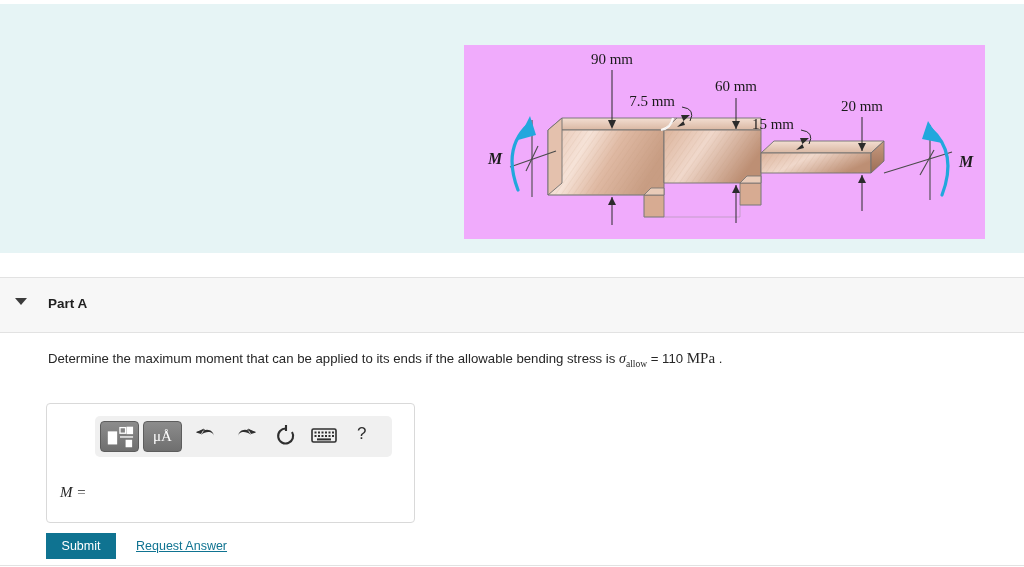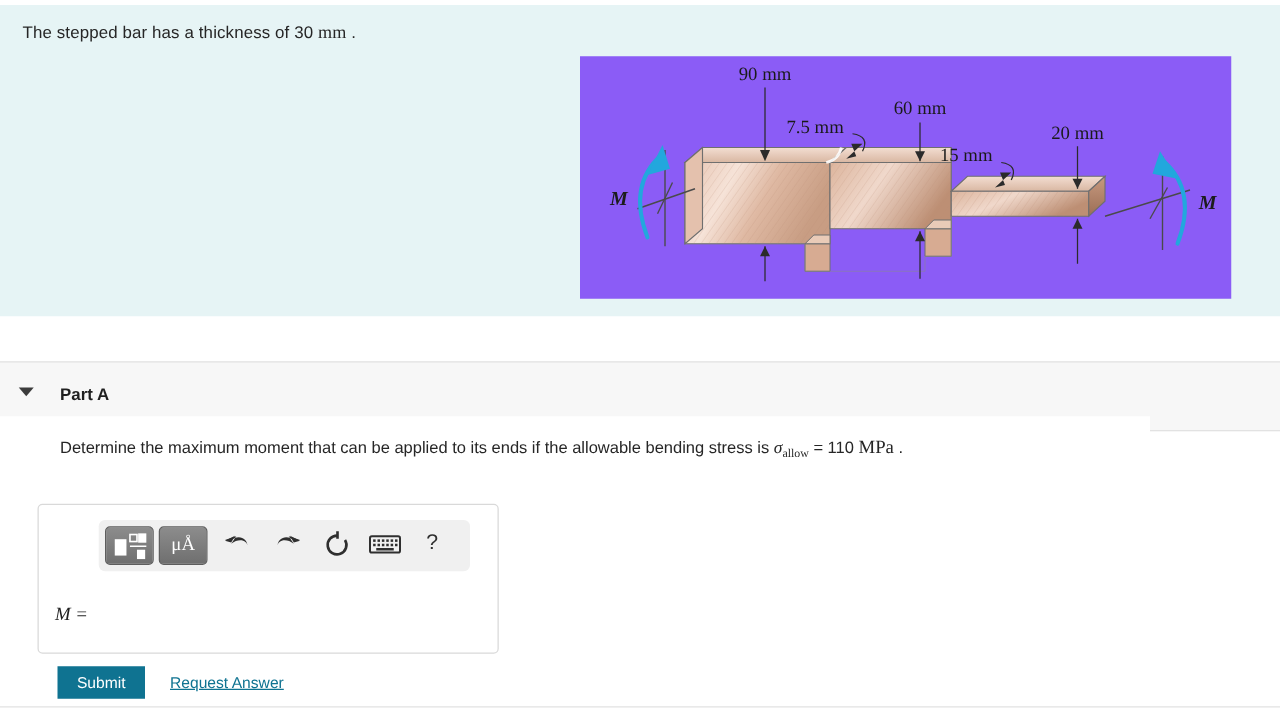--- a/index.html
+++ b/index.html
@@ -44,21 +44,21 @@
     font-size: 14.5px;
   }
 
   
   .figure-panel {
     position: absolute;
     left: 464px;
     top: 41px;
     width: 521px;
     height: 194px;
-    background: #8b5cf6;
+    background: #f0abfc;
   }
   .figure-svg {
     display: block;
     width: 521px;
     height: 194px;
   }
   .dimlabel {
     font-family: "Liberation Serif", serif;
     font-size: 15px;
     fill: #1a1a1a;
@@ -75,21 +75,20 @@
   .part-header {
     position: absolute;
     left: 0;
     top: 277px;
     width: 1024px;
     height: 56px;
     background: #f7f7f7;
     border-top: 1px solid #e2e2e2;
     border-bottom: 1px solid #e2e2e2;
     box-sizing: border-box;
-    margin-top: 12px;
   }
   .part-toggle {
     position: absolute;
     left: 15px;
     top: 20px;
     width: 0;
     height: 0;
     border-left: 6px solid transparent;
     border-right: 6px solid transparent;
     border-top: 7px solid #3c3c3c;
@@ -140,21 +139,21 @@
     top: 41px;
     font-size: 13.2px;
     font-weight: bold;
     color: #1f1f1f;
     white-space: nowrap;
   }
 
   
   .answer-box {
     position: absolute;
-    left: 30px;
+    left: 46px;
     top: 70px;
     width: 369px;
     height: 120px;
     border: 1px solid #d9d9d9;
     border-radius: 4px;
     background: #ffffff;
     box-sizing: border-box;
   }
   .mathbar {
     position: absolute;
@@ -278,21 +277,20 @@
     background: #e2e2e2;
   }
 </style>
 </head>
 <body>
 
 <div id="app">
 
   <div class="problem-banner">
 
-    <div class="problem-statement"><span>The stepped bar has a thickness of 30 </span><span class="serif-unit">mm</span><span> .</span></div>
 
     <div class="figure-panel">
       <svg class="figure-svg" viewBox="0 0 521 194">
         <defs>
           <linearGradient id="gTop" x1="0" y1="0" x2="0" y2="1">
             <stop offset="0" stop-color="#f3ded2"></stop>
             <stop offset="1" stop-color="#d9b7a2"></stop>
           </linearGradient>
           <linearGradient id="gFace" x1="0" y1="0" x2="1" y2="0.3">
             <stop offset="0" stop-color="#e6c3b0"></stop>

